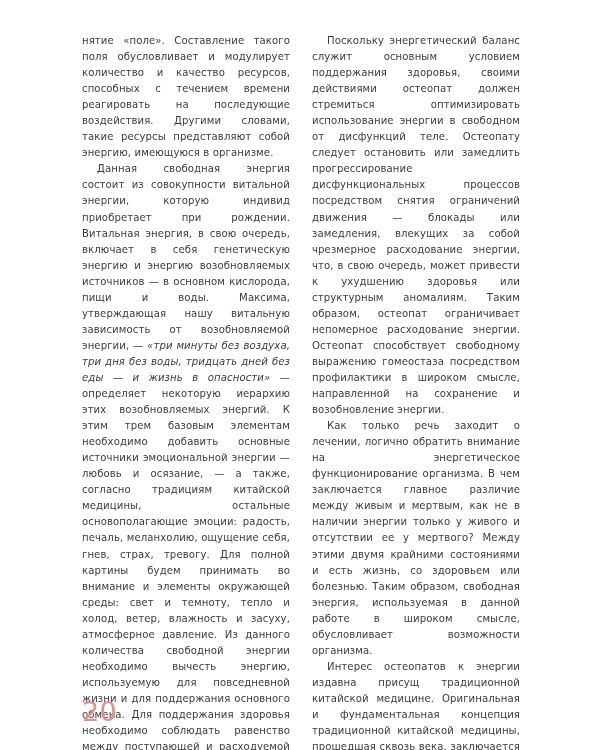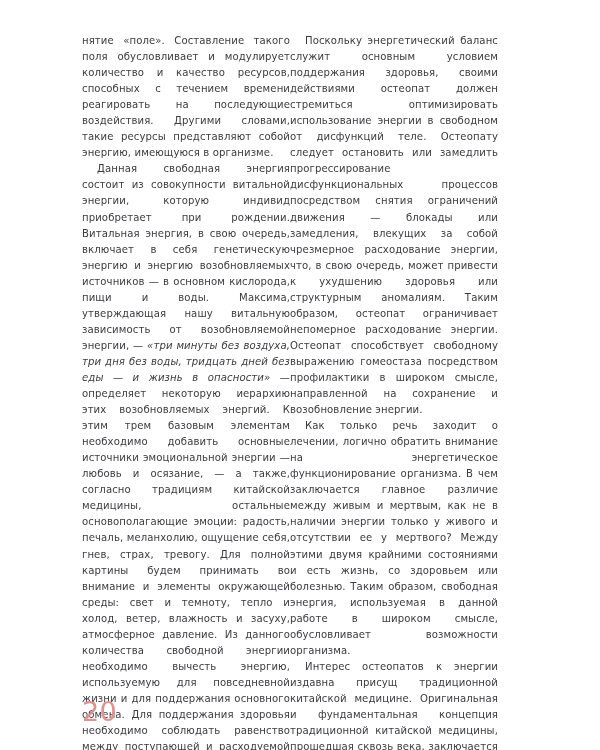--- a/index.html
+++ b/index.html
@@ -20,20 +20,21 @@
     background: #ffffff;
     box-sizing: border-box;
   }
   .columns {
     position: absolute;
     left: 82px;
     top: 33px;
     width: 438px;
     height: 640px;
     display: flex;
+    justify-content: space-between;
   }
   .column {
     width: 208px;
   }
   .column p {
     margin: 0;
     text-align: justify;
     text-justify: inter-word;
     font-size: 10.1px;
     line-height: 16.05px;

